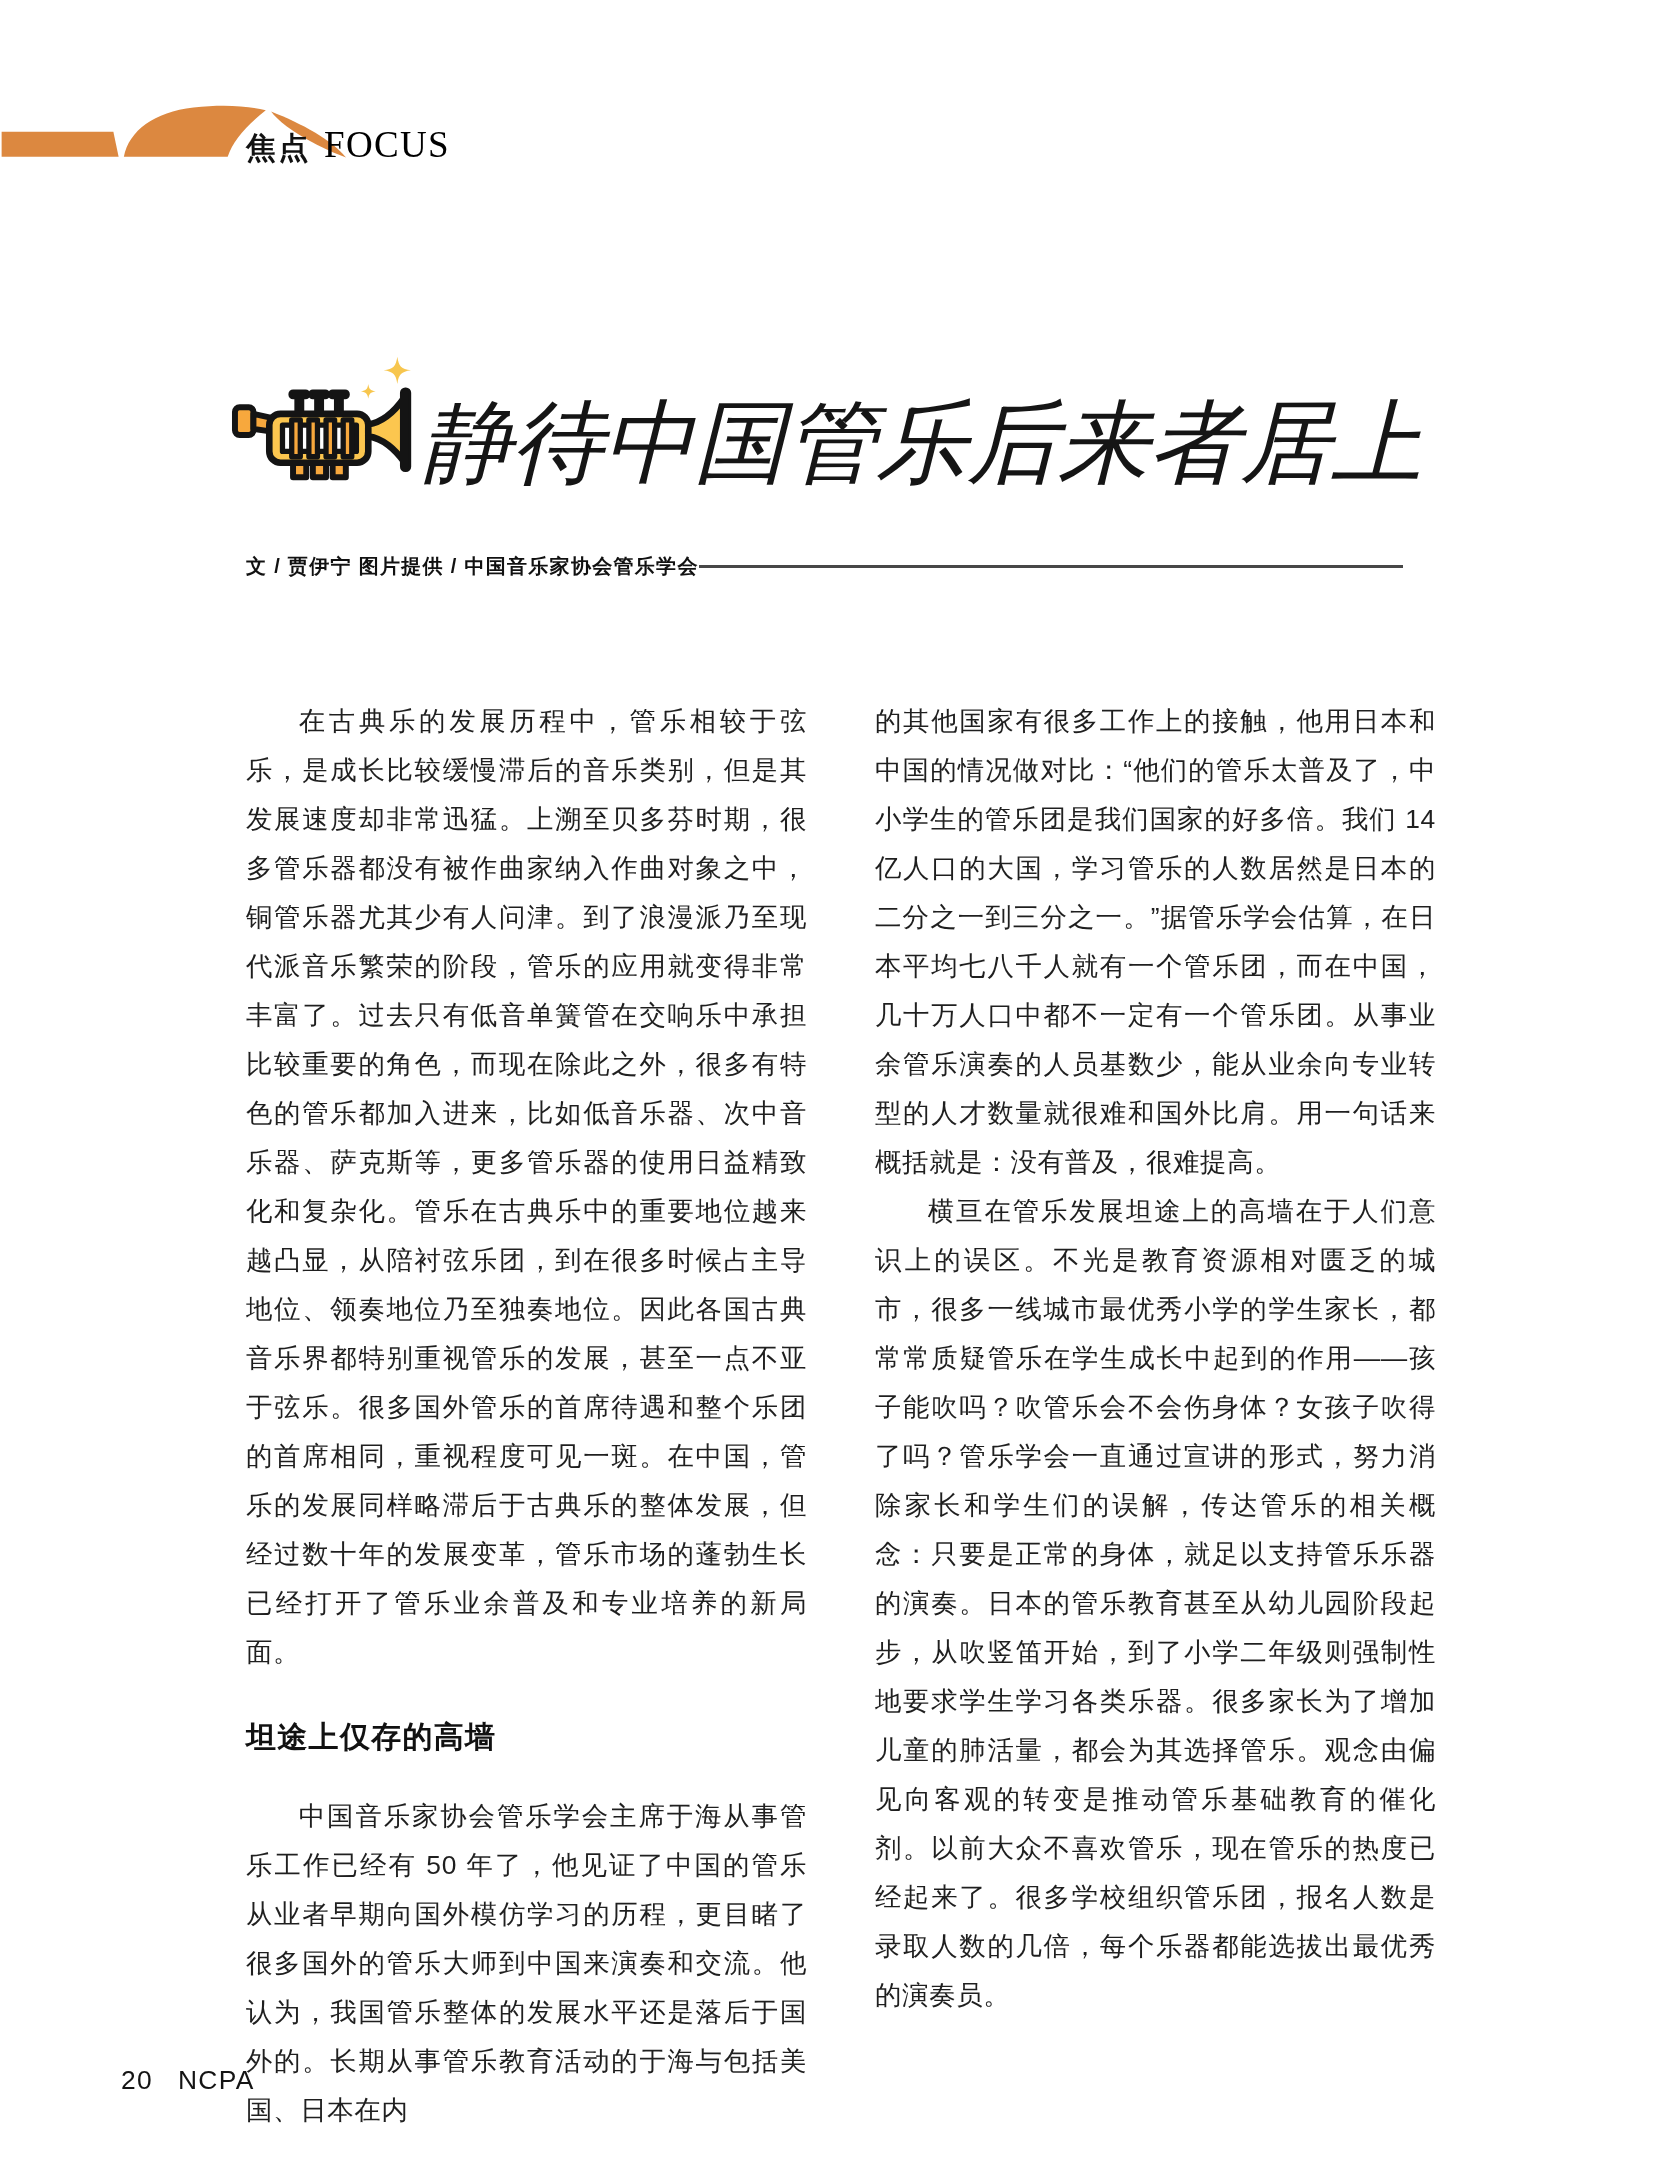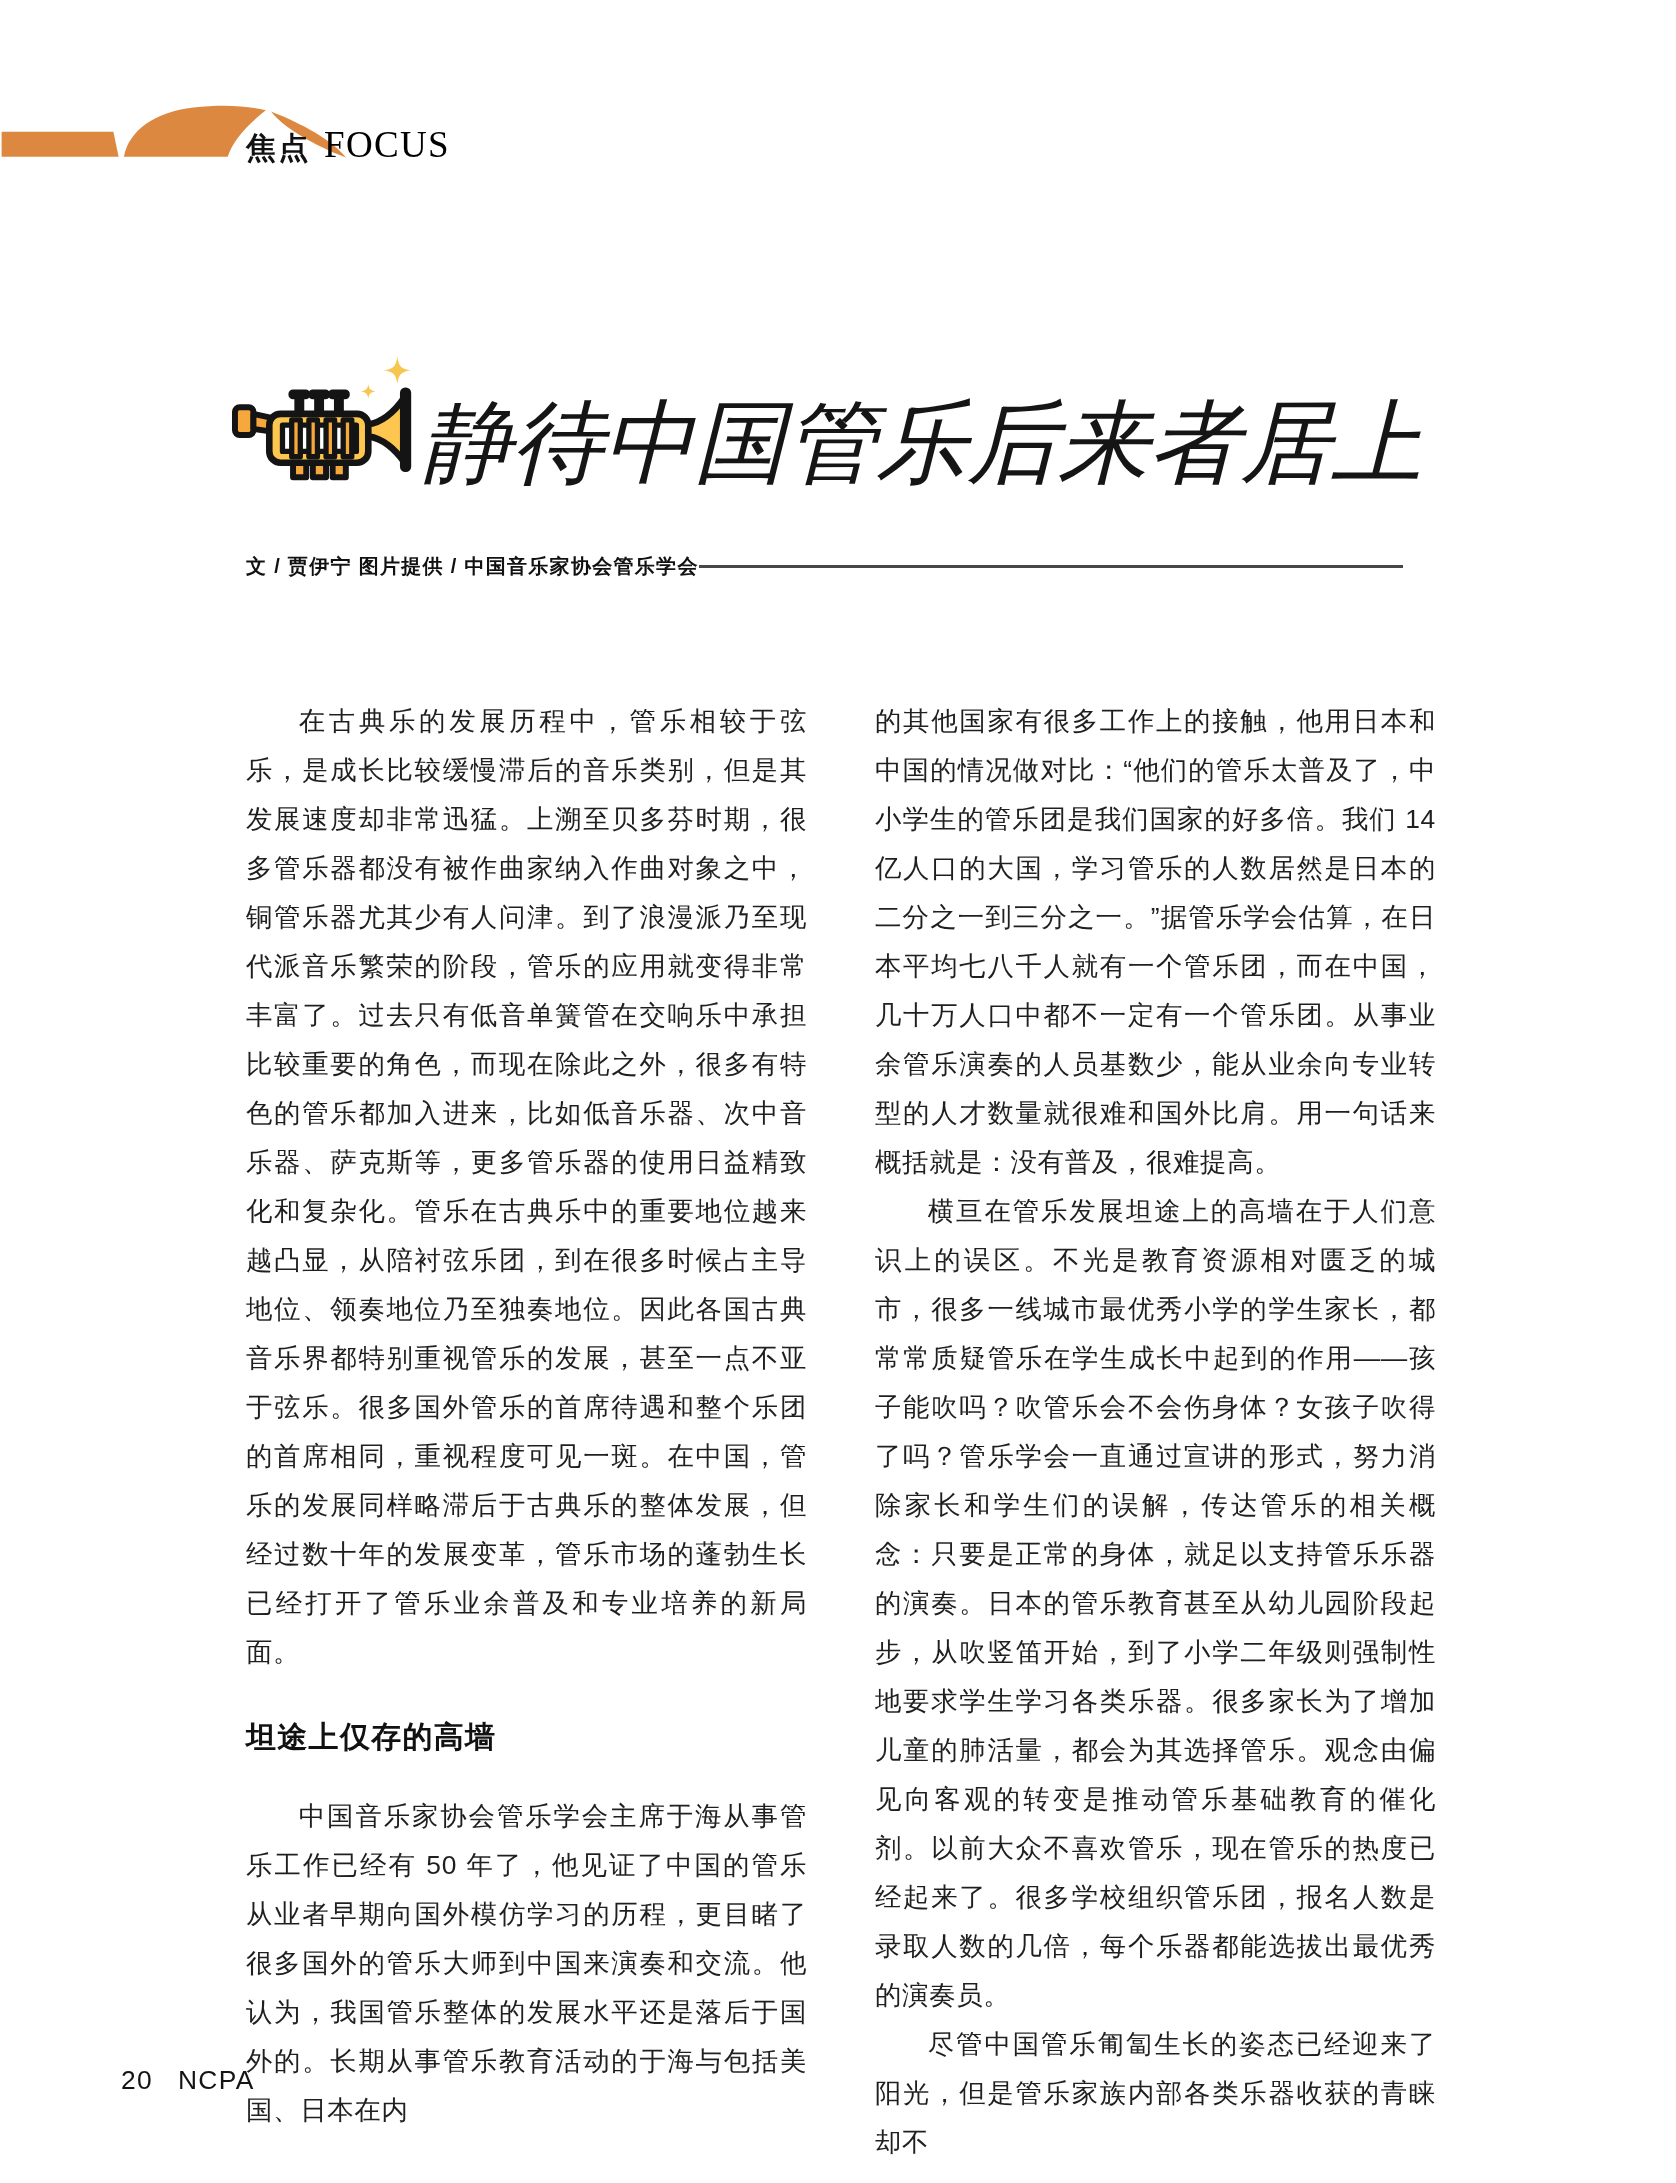--- a/index.html
+++ b/index.html
@@ -144,21 +144,20 @@
 
   <div class="columns">
     <div class="col">
       <p>在古典乐的发展历程中，管乐相较于弦乐，是成长比较缓慢滞后的音乐类别，但是其发展速度却非常迅猛。上溯至贝多芬时期，很多管乐器都没有被作曲家纳入作曲对象之中，铜管乐器尤其少有人问津。到了浪漫派乃至现代派音乐繁荣的阶段，管乐的应用就变得非常丰富了。过去只有低音单簧管在交响乐中承担比较重要的角色，而现在除此之外，很多有特色的管乐都加入进来，比如低音乐器、次中音乐器、萨克斯等，更多管乐器的使用日益精致化和复杂化。管乐在古典乐中的重要地位越来越凸显，从陪衬弦乐团，到在很多时候占主导地位、领奏地位乃至独奏地位。因此各国古典音乐界都特别重视管乐的发展，甚至一点不亚于弦乐。很多国外管乐的首席待遇和整个乐团的首席相同，重视程度可见一斑。在中国，管乐的发展同样略滞后于古典乐的整体发展，但经过数十年的发展变革，管乐市场的蓬勃生长已经打开了管乐业余普及和专业培养的新局面。</p>
       <h2>坦途上仅存的高墙</h2>
       <p>中国音乐家协会管乐学会主席于海从事管乐工作已经有 50 年了，他见证了中国的管乐从业者早期向国外模仿学习的历程，更目睹了很多国外的管乐大师到中国来演奏和交流。他认为，我国管乐整体的发展水平还是落后于国外的。长期从事管乐教育活动的于海与包括美国、日本在内</p>
     </div>
     <div class="col">
       <p class="no-indent">的其他国家有很多工作上的接触，他用日本和中国的情况做对比：“他们的管乐太普及了，中小学生的管乐团是我们国家的好多倍。我们 14 亿人口的大国，学习管乐的人数居然是日本的二分之一到三分之一。”据管乐学会估算，在日本平均七八千人就有一个管乐团，而在中国，几十万人口中都不一定有一个管乐团。从事业余管乐演奏的人员基数少，能从业余向专业转型的人才数量就很难和国外比肩。用一句话来概括就是：没有普及，很难提高。</p>
       <p>横亘在管乐发展坦途上的高墙在于人们意识上的误区。不光是教育资源相对匮乏的城市，很多一线城市最优秀小学的学生家长，都常常质疑管乐在学生成长中起到的作用——孩子能吹吗？吹管乐会不会伤身体？女孩子吹得了吗？管乐学会一直通过宣讲的形式，努力消除家长和学生们的误解，传达管乐的相关概念：只要是正常的身体，就足以支持管乐乐器的演奏。日本的管乐教育甚至从幼儿园阶段起步，从吹竖笛开始，到了小学二年级则强制性地要求学生学习各类乐器。很多家长为了增加儿童的肺活量，都会为其选择管乐。观念由偏见向客观的转变是推动管乐基础教育的催化剂。以前大众不喜欢管乐，现在管乐的热度已经起来了。很多学校组织管乐团，报名人数是录取人数的几倍，每个乐器都能选拔出最优秀的演奏员。</p>
-      <p>尽管中国管乐匍匐生长的姿态已经迎来了阳光，但是管乐家族内部各类乐器收获的青睐却不</p>
     </div>
   </div>
 
   <div class="footer">
     <span>20</span>
     <span>NCPA</span>
   </div>
 
 </div>
 

